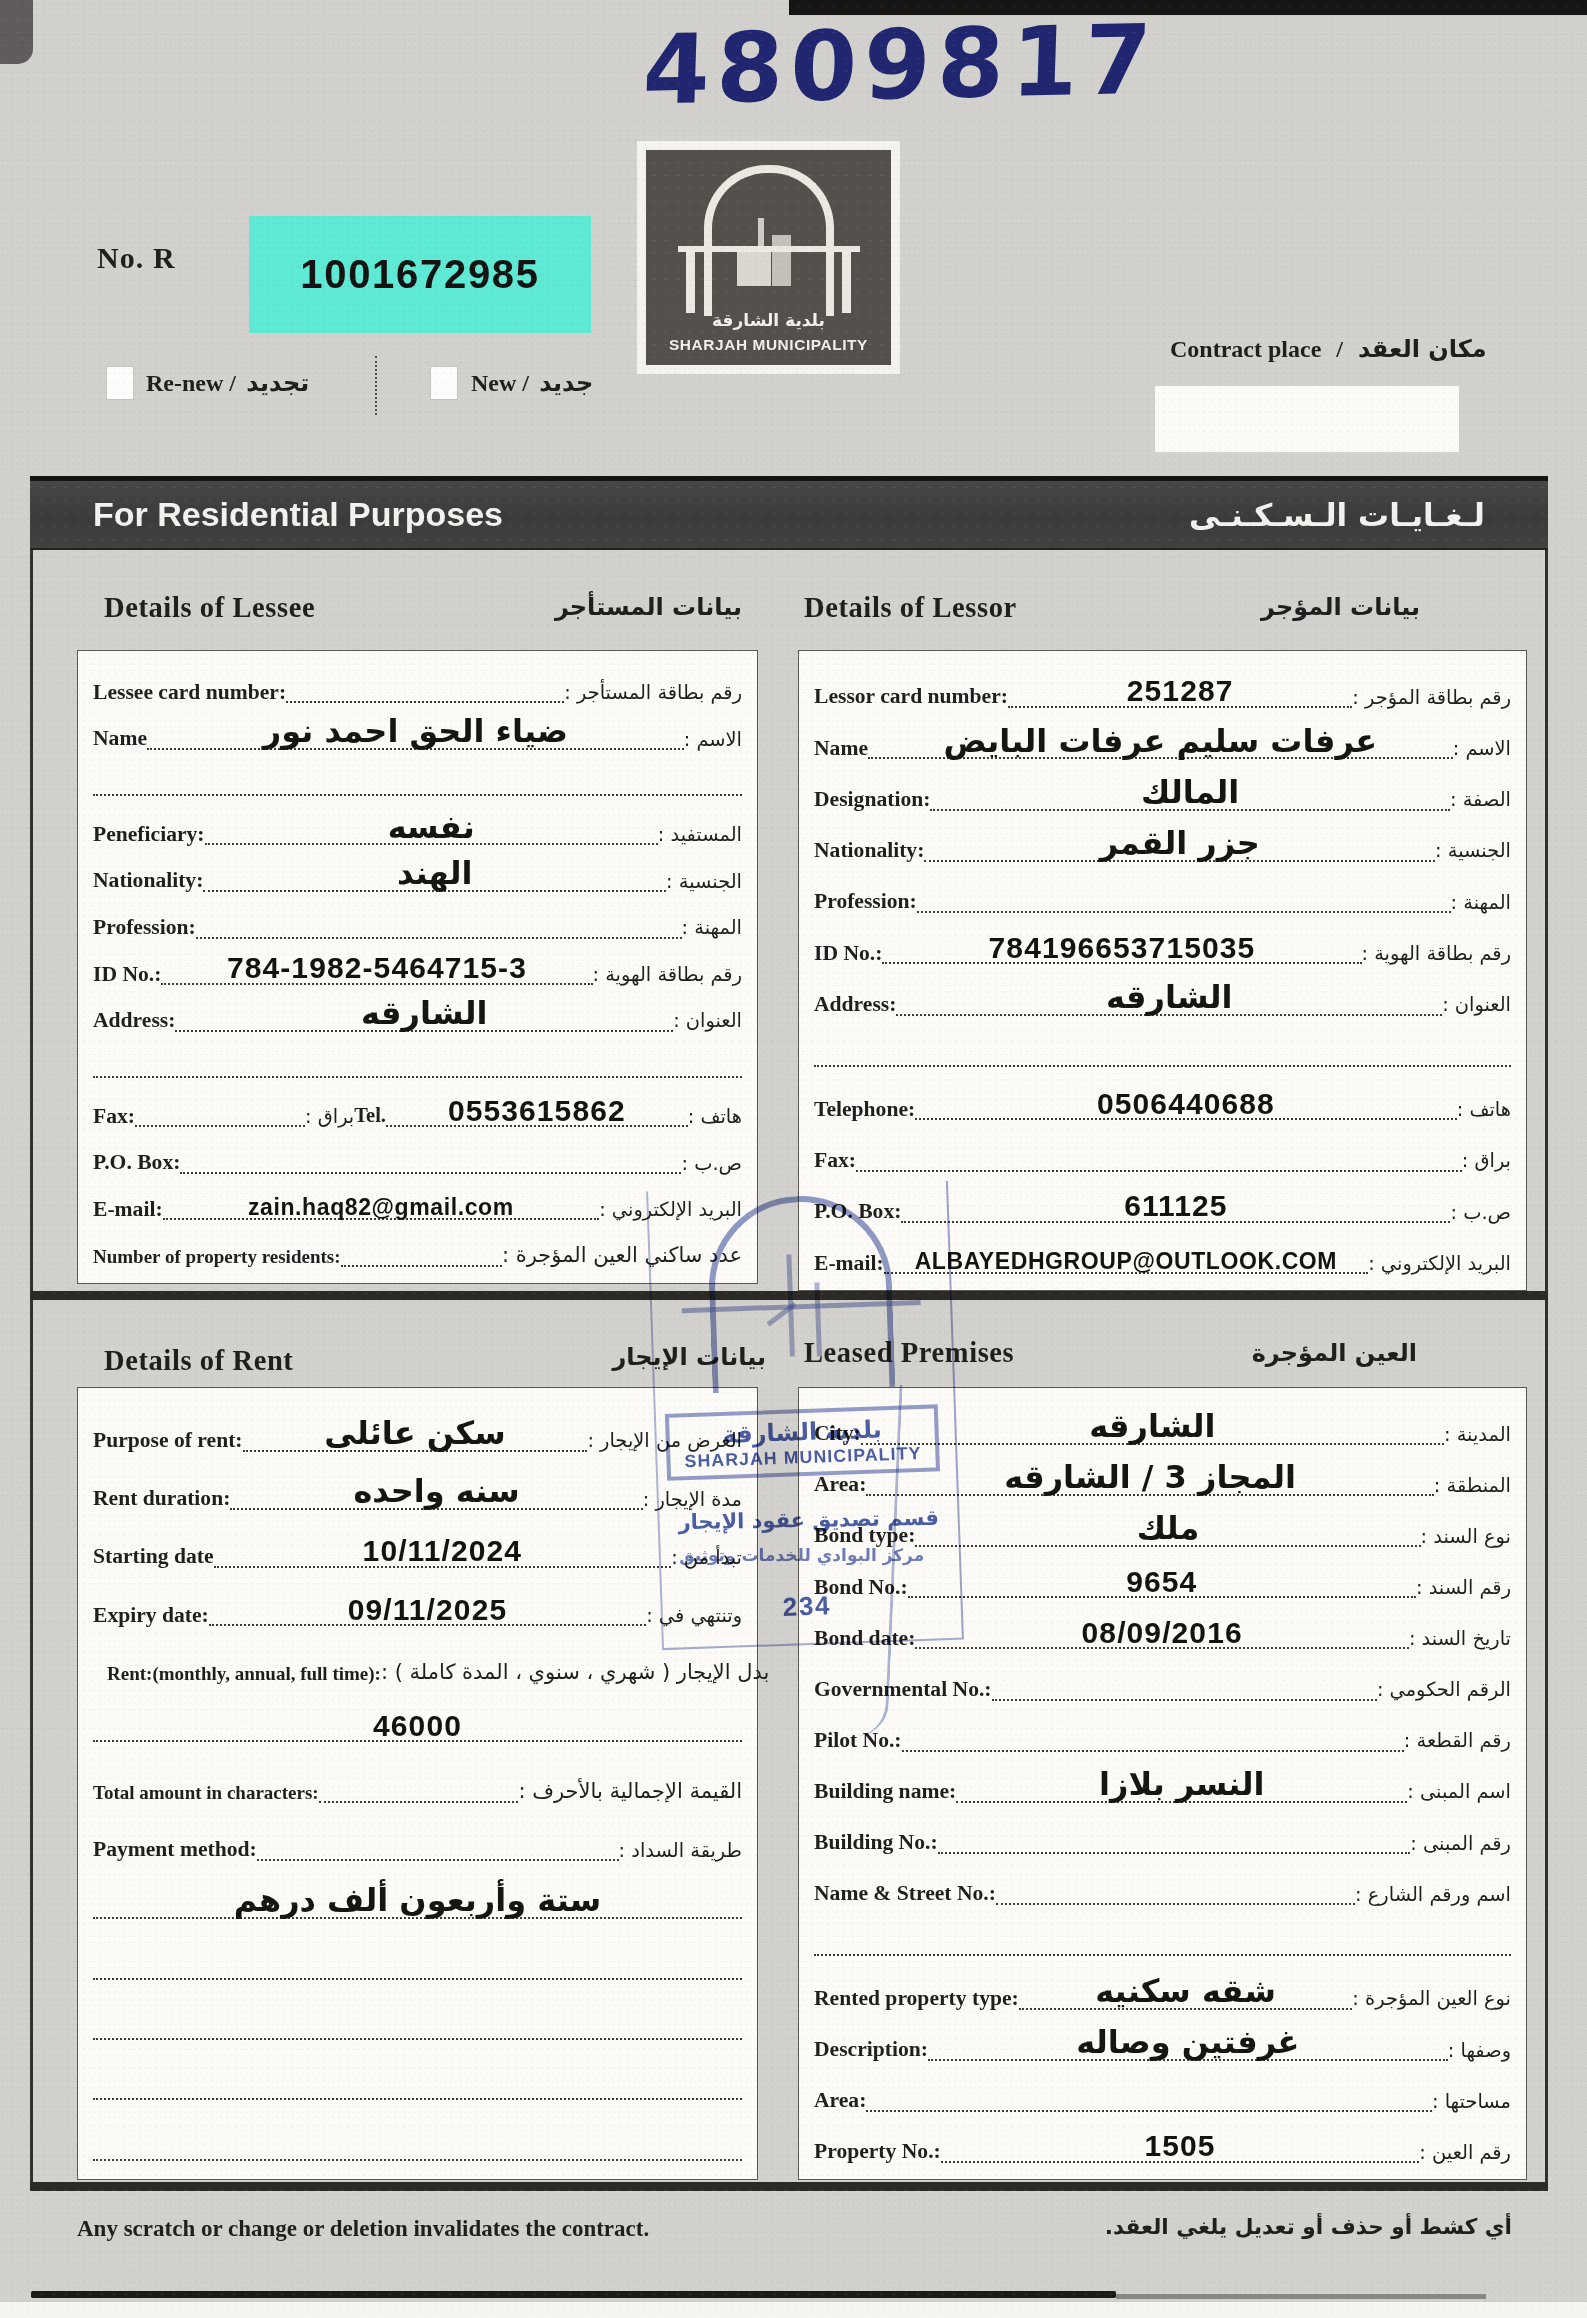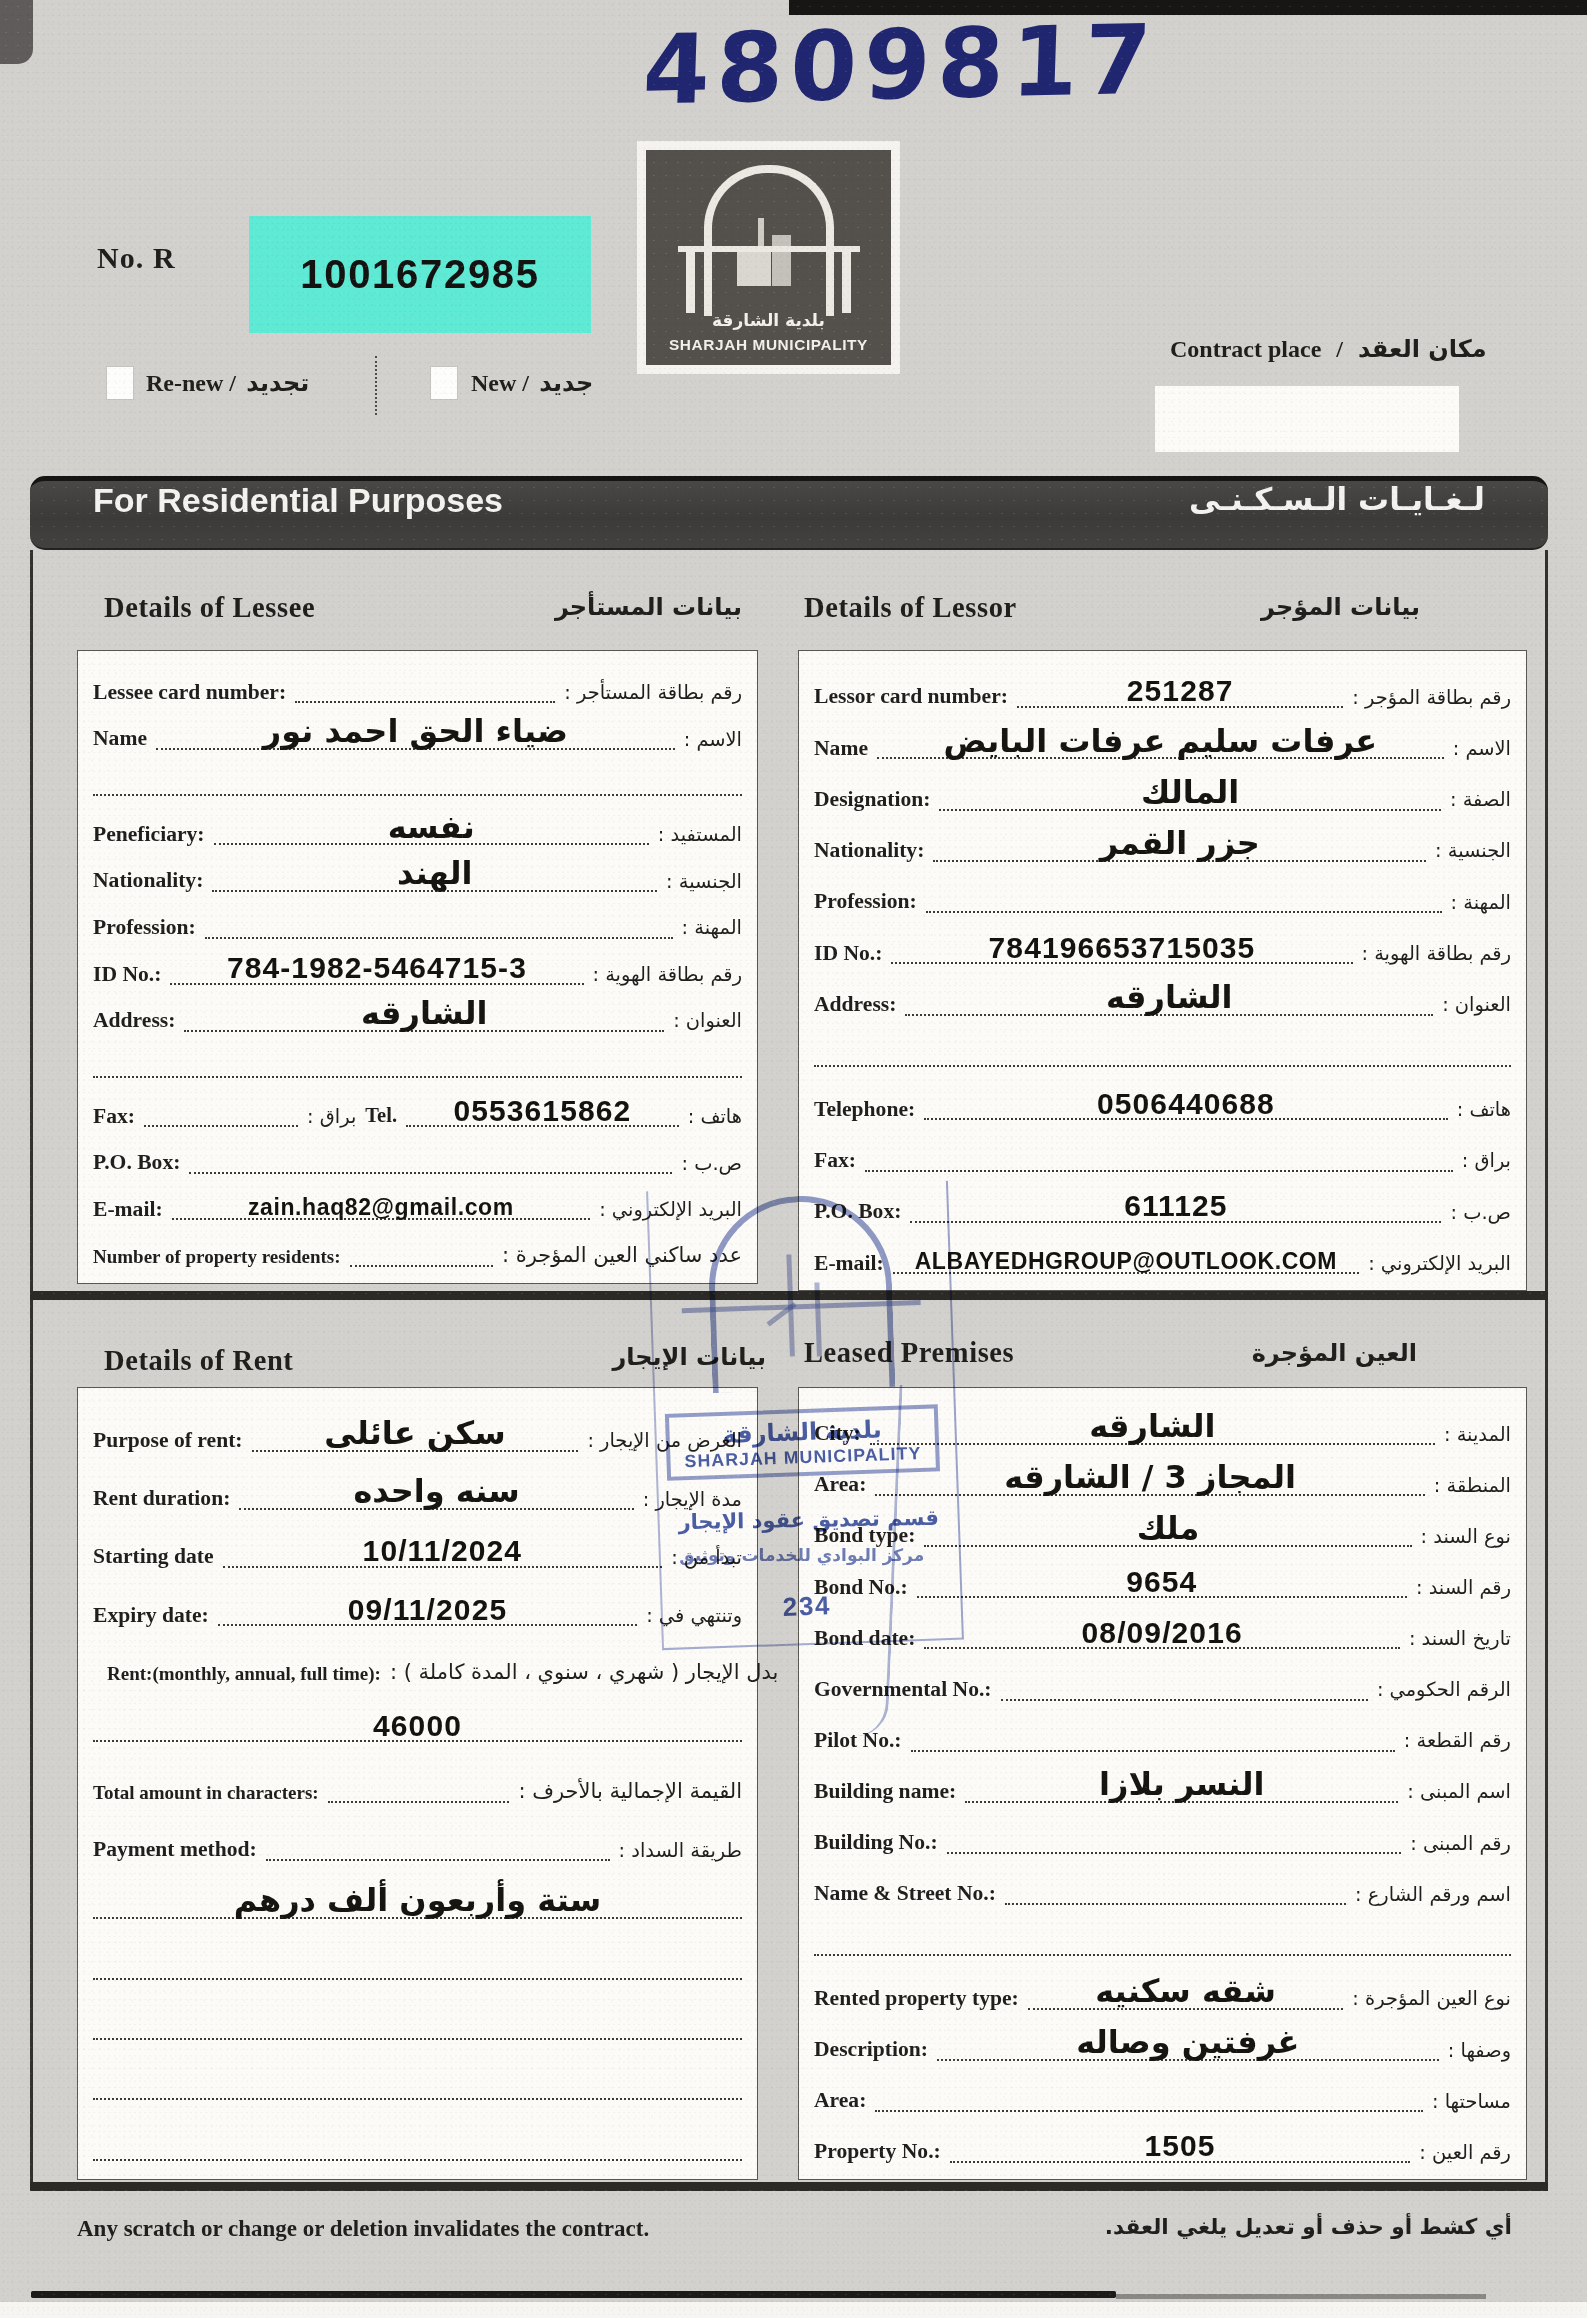--- a/index.html
+++ b/index.html
@@ -70,22 +70,22 @@
   .cb-label{display:flex;gap:10.2px;align-items:baseline;}
   .cbl1{left:146px;top:369px;} .cbl2{left:471px;top:369px;}
   .cb-label .en{font-size:24px;font-weight:700;}
   .cb-label .ar{font-family:"DejaVu Sans",sans-serif;font-weight:700;font-size:24px;direction:rtl;}
   .cb-sep{left:375px;top:356px;height:59px;border-left:2.8px dotted #4e4c48;}
 
   
   .banner{left:30px;top:476px;width:1518px;height:74px;
     background:linear-gradient(180deg,#4a4846,#3c3b39 55%,#434240);
     border-top:5.1px solid #161513;border-bottom:2.8px solid #232220;
-    display:flex;justify-content:space-between;
-    padding:0 63px;box-sizing:border-box;z-index:2;border-radius:15px;}
+    display:flex;align-items:center;justify-content:space-between;
+    padding:0 63px;box-sizing:border-box;z-index:2;}
   .banner .en{font-family:"Liberation Sans",sans-serif;font-weight:700;font-size:34px;color:#f4f2ee;}
   .banner .ar{font-family:"DejaVu Sans",sans-serif;font-weight:700;font-size:31px;color:#f4f2ee;direction:rtl;letter-spacing:2.3px;}
 
   
   .frame{left:30px;top:550px;width:1518px;height:1641px;
     border-left:3.4px solid #33312e;border-right:3.4px solid #33312e;box-sizing:border-box;}
   .divider-mid{left:30px;top:1291px;width:1518px;height:9px;background:#2b2a27;z-index:3;}
   .divider-bottom{left:30px;top:2182px;width:1518px;height:9px;background:#2b2a27;z-index:3;}
 
   
@@ -94,21 +94,21 @@
 
   
   .fieldbox{background:#fcfbf8;border:1.7px solid #5a5753;box-sizing:border-box;
     display:flex;flex-direction:column;justify-content:space-between;
     padding:11.4px 0 10.2px 0;z-index:1;}
   .box-lessee{left:77px;top:650px;width:681px;height:634px;}
   .box-lessor{left:798px;top:650px;width:729px;height:641px;}
   .box-rent{left:77px;top:1387px;width:681px;height:793px;}
   .box-premises{left:798px;top:1387px;width:729px;height:793px;}
 
-  .row{display:flex;align-items:flex-end;gap:9px;padding:0 15px 5.7px 15px;flex:1;min-height:0;text-align:center;}
+  .row{display:flex;align-items:flex-end;padding:0 15px 5.7px 15px;flex:1;min-height:0;text-align:center;}
   .row .en{font-size:21.6px;font-weight:700;white-space:nowrap;line-height:1.05;}
   .row .ar{font-family:"DejaVu Sans",sans-serif;font-weight:400;font-size:19.4px;direction:rtl;white-space:nowrap;line-height:1.1;}
   .row.tight .en{font-size:19px;}
   .row.tight .ar{font-size:21px;}
   .mid{flex:1;border-bottom:2.3px dotted #3c3a36;display:flex;justify-content:center;align-items:flex-end;padding:0 4.6px;min-width:23px;}
   .mid .val{margin-bottom:-2.3px;white-space:nowrap;}
   .v-hand{font-family:"DejaVu Sans",sans-serif;font-weight:700;font-size:32px;color:#16150f;direction:rtl;}
   .v-print{font-family:"Liberation Sans",sans-serif;font-weight:700;font-size:30px;color:#141310;letter-spacing:1.1px;}
   .v-print.long{font-size:23px;letter-spacing:0.6px;}
   .row.line{padding-bottom:8px;}

